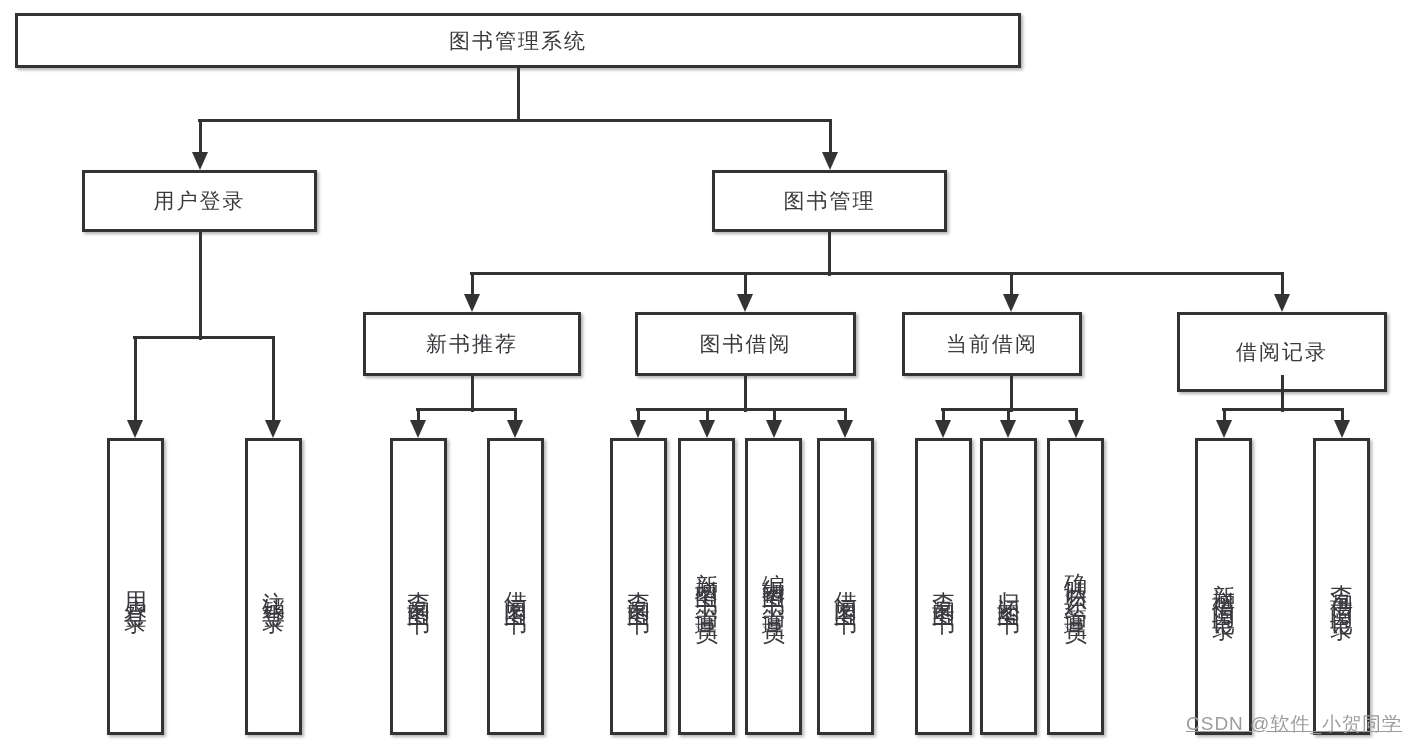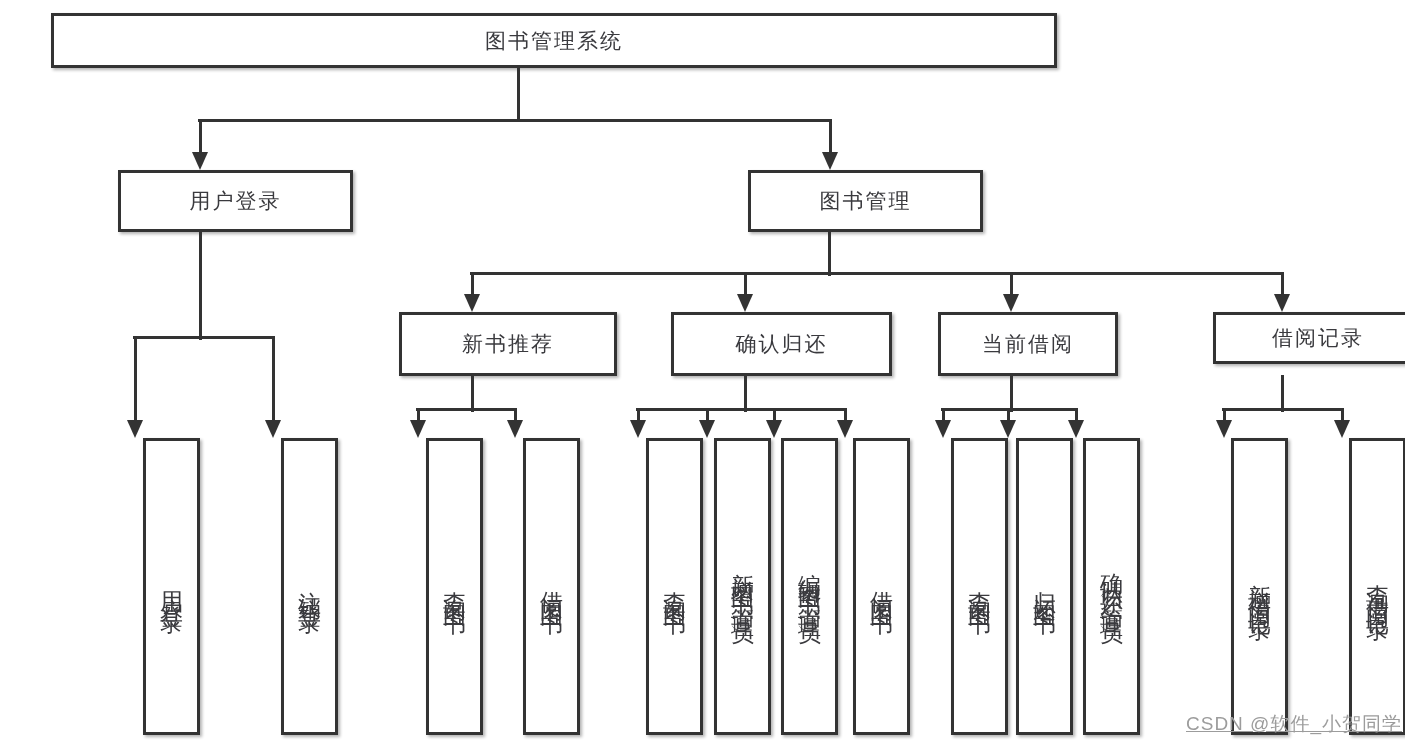--- a/index.html
+++ b/index.html
@@ -7,21 +7,20 @@
   body { font-family:"Liberation Sans","DejaVu Sans",sans-serif; }
   .canvas {
     position:relative; width:1405px; height:747px;
     background:var(--bg,#ffffff); overflow:hidden;
   }
   .box {
     position:absolute; background:#ffffff;
     border:3px solid var(--line,#333333);
     color:var(--text,#3a3a3e);
     box-shadow:2px 2px 3px rgba(0,0,0,0.30);
-    margin-left:36px;
   }
   .h {
     display:flex; align-items:center; justify-content:center;
     font-size:21px; letter-spacing:2px; white-space:nowrap;
   }
   .v {
     top:438px; width:57px; height:297px;
     writing-mode:vertical-rl; text-orientation:mixed;
     text-align:center; line-height:51px;
     font-size:23px; letter-spacing:7px;
@@ -43,23 +42,23 @@
 <body>
 
 <div class="canvas" id="canvas" style="--line: #333333; --text: #3a3a3e; --bg: #ffffff; --wm: #9c9c9c;">
 
   <div class="box h" style="left:15px;top:13px;width:1006px;height:55px">图书管理系统</div>
 
   <div class="box h" style="left:82px;top:170px;width:235px;height:62px">用户登录</div>
   <div class="box h" style="left:712px;top:170px;width:235px;height:62px">图书管理</div>
 
   <div class="box h" style="left:363px;top:312px;width:218px;height:64px">新书推荐</div>
-  <div class="box h" style="left:635px;top:312px;width:221px;height:64px">确认归还</div>
+  <div class="box h" style="left:635px;top:312px;width:221px;height:64px">图书借阅</div>
   <div class="box h" style="left:902px;top:312px;width:180px;height:64px">当前借阅</div>
-  <div class="box h" style="left:1177px;top:312px;width:210px;height:52px">借阅记录</div>
+  <div class="box h" style="left:1177px;top:312px;width:210px;height:80px">借阅记录</div>
 
   <div class="box v" style="left:107px">用户登录</div>
   <div class="box v" style="left:245px">注销登录</div>
 
   <div class="box v" style="left:390px">查询图书</div>
   <div class="box v" style="left:487px">借阅图书</div>
 
   <div class="box v" style="left:610px">查询图书</div>
   <div class="box v" style="left:678px">新增图书（管理员）</div>
   <div class="box v" style="left:745px">编辑图书（管理员）</div>

